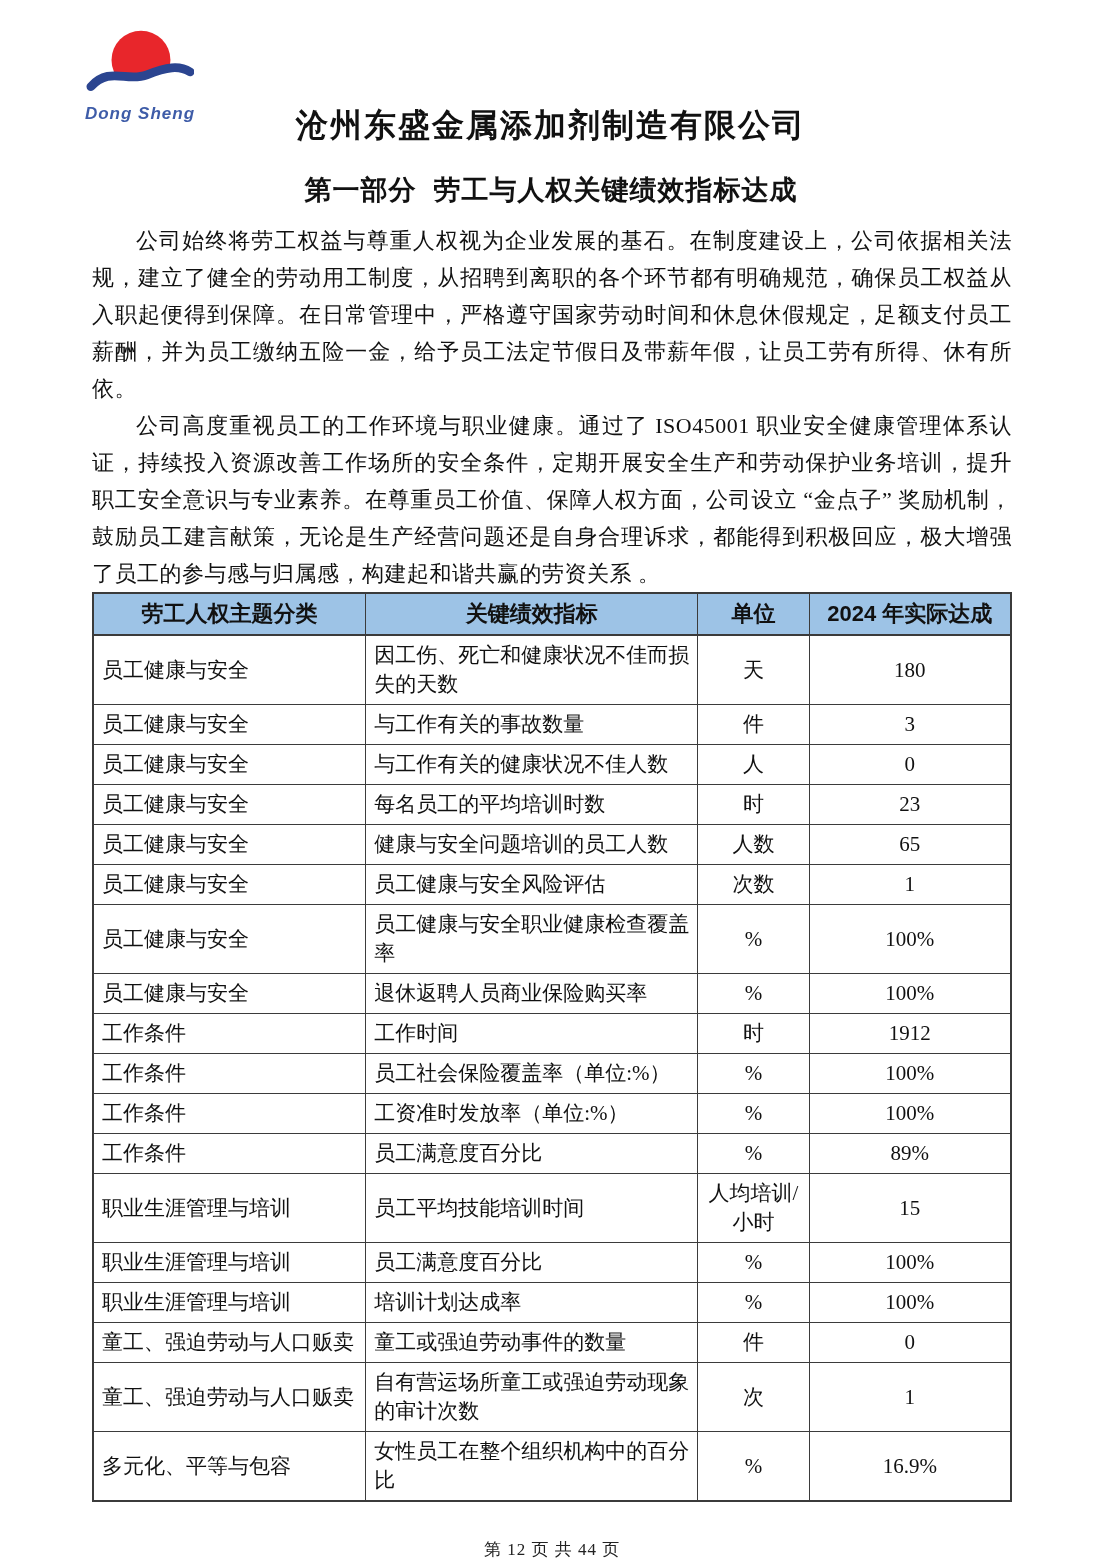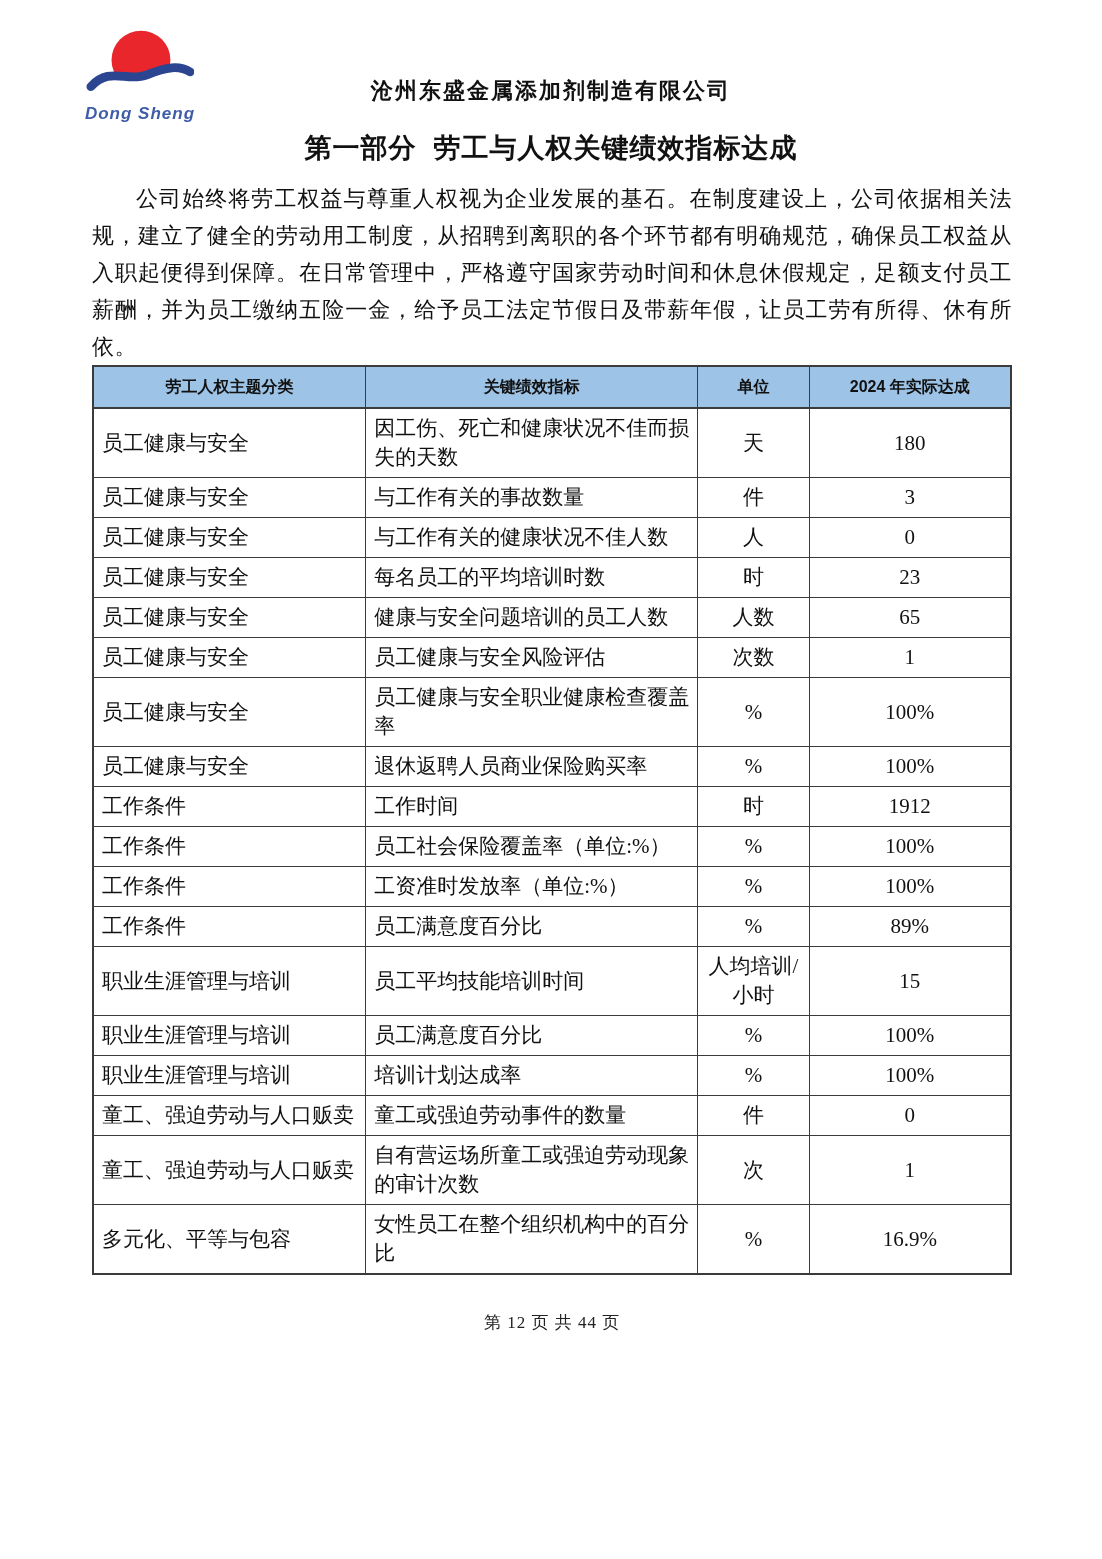--- a/index.html
+++ b/index.html
@@ -20,22 +20,22 @@
 
   
   .logo{position:absolute;left:84px;top:28px;width:112px;text-align:center;}
   .logo svg{display:block;width:108px;height:74px;margin:0 auto;}
   .logo-text{
     font-family:"Liberation Sans","DejaVu Sans",sans-serif;
     font-style:italic;font-weight:bold;font-size:17px;
     color:var(--logo-text);letter-spacing:1px;margin-top:2px;
   }
   .company-name{
-    padding-top:76px;text-align:center;
-    font-size:22px;font-weight:bold;letter-spacing:2px;
+    padding-top:104px;text-align:center;
+    font-size:32px;font-weight:bold;letter-spacing:2px;
     font-family:"Liberation Serif","DejaVu Serif",serif;
   }
   .section-heading{
     margin-top:24px;text-align:center;white-space:pre-wrap;
     font-family:"Liberation Sans","DejaVu Sans",sans-serif;
     font-size:27px;font-weight:bold;letter-spacing:1px;
   }
 
   
   .content{padding:0 90px 0 92px;}
@@ -56,21 +56,21 @@
     width:100%;border-collapse:collapse;
     border:2px solid var(--border);
   }
   table.kpi th,table.kpi td{
     border:1px solid var(--border);
     vertical-align:middle;
   }
   table.kpi th{
     background:var(--header-bg);
     font-family:"Liberation Sans","DejaVu Sans",sans-serif;
-    font-size:16px;font-weight:bold;text-align:center;
+    font-size:22px;font-weight:bold;text-align:center;
     height:42px;padding:3px 4px;
     border-bottom:2px solid var(--border);
   }
   table.kpi td{
     font-size:21px;line-height:29px;padding:5px 8px;
   }
   td.c0,td.c1{text-align:left;padding-left:14px;padding-right:10px;}
   td.c2,td.c3{text-align:center;}
   .w0{width:29.7%;} .w1{width:36.2%;} .w2{width:12.1%;} .w3{width:22%;}
 
@@ -92,20 +92,21 @@
       <path d="M5 59 C 24 38 42 55 62 47 C 82 39 95 37 106 44" fill="none" stroke="#2B4590" stroke-width="9" stroke-linecap="round"></path>
     </svg>
     <div class="logo-text">Dong Sheng</div>
   </div>
 
   <div class="company-name">沧州东盛金属添加剂制造有限公司</div>
   <div class="section-heading">第一部分  劳工与人权关键绩效指标达成</div>
 
   <div class="content">
     <p>公司始终将劳工权益与尊重人权视为企业发展的基石。在制度建设上，公司依据相关法规，建立了健全的劳动用工制度，从招聘到离职的各个环节都有明确规范，确保员工权益从入职起便得到保障。在日常管理中，严格遵守国家劳动时间和休息休假规定，足额支付员工薪酬，并为员工缴纳五险一金，给予员工法定节假日及带薪年假，让员工劳有所得、休有所依。</p>
+    <p>公司高度重视员工的工作环境与职业健康。通过了 ISO45001 职业安全健康管理体系认证，持续投入资源改善工作场所的安全条件，定期开展安全生产和劳动保护业务培训，提升职工安全意识与专业素养。在尊重员工价值、保障人权方面，公司设立 “金点子” 奖励机制，鼓励员工建言献策，无论是生产经营问题还是自身合理诉求，都能得到积极回应，极大增强了员工的参与感与归属感，构建起和谐共赢的劳资关系 。</p>
 
 
     <table class="kpi">
       <thead>
         <tr>
           <th class="w0">劳工人权主题分类</th>
           <th class="w1">关键绩效指标</th>
           <th class="w2">单位</th>
           <th class="w3">2024 年实际达成</th>
         </tr>

